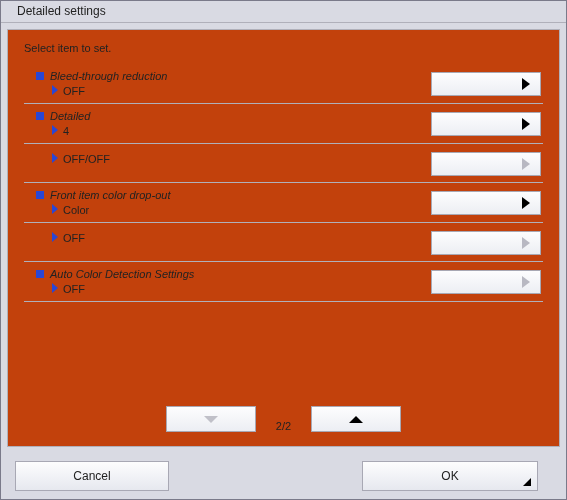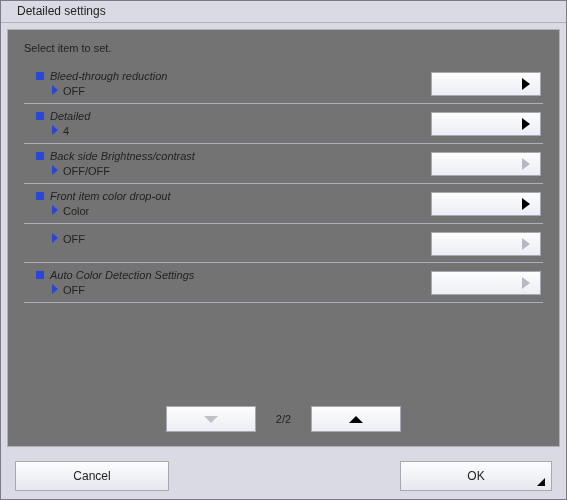--- a/index.html
+++ b/index.html
@@ -20,21 +20,21 @@
     height: 22px;
     padding: 3px 16px;
     font-size: 12px;
     color: #222;
     background: #d9dae3;
     border-bottom: 1px solid #b0b0ba;
   }
   .content-outer {
     margin: 6px;
     border: 1px solid #b0b0ba;
-    background: #737373;
+    background: #c2410c;
     flex: 1;
     display: flex; flex-direction: column;
     padding: 12px 16px 10px 16px;
   }
   .instruction {
     color: #222;
     margin-bottom: 10px;
   }
   .items {
     flex: none;
@@ -89,21 +89,21 @@
     width: 0; height: 0;
     border-top: 6px solid transparent;
     border-bottom: 6px solid transparent;
     border-left: 8px solid #000;
   }
   .arrow-right.dim {
     border-left-color: #b8b8c2;
   }
   .spacer { flex: 1; }
   .pager {
-    display: flex; align-items: center; justify-content: center;
+    display: flex; align-items: flex-end; justify-content: center;
     gap: 20px;
     margin-top: 26px;
     margin-bottom: 4px;
   }
   .pager-btn {
     width: 90px; height: 26px;
     background: linear-gradient(#fdfdfe,#eceef3);
     border: 1px solid #a8a8b4;
     display: flex; align-items: center; justify-content: center;
     cursor: pointer;
@@ -131,21 +131,21 @@
     height: 30px;
     background: linear-gradient(#fdfdfe,#e6e8ef);
     border: 1px solid #a8a8b4;
     display: flex; align-items: center; justify-content: center;
     font-size: 12px;
     color: #222;
     cursor: pointer;
     position: relative;
   }
   .cancel-btn { width: 154px; margin-left: 8px; }
-  .ok-btn { width: 152px; margin-right: 8px; }
+  .ok-btn { width: 176px; margin-right: 22px; }
   .ok-corner {
     position: absolute; right: 6px; bottom: 4px;
     width: 10px; height: 10px;
   }
   .ok-corner::before {
     content: "";
     position: absolute; right: 0; bottom: 0;
     width: 0; height: 0;
     border-left: 8px solid transparent;
     border-bottom: 8px solid #000;
@@ -188,24 +188,20 @@
               <span class="tri-icon"></span>
               <span>4</span>
             </div>
           </div>
           <div class="item-btn">
             <span class="arrow-right"></span>
           </div>
         </div>
         <div class="item">
           <div class="item-left">
-            <div class="item-head">
-              <span class="sq-icon"></span>
-              <span>Back side Brightness/contrast</span>
-            </div>
             <div class="item-value-row">
               <span class="tri-icon"></span>
               <span>OFF/OFF</span>
             </div>
           </div>
           <div class="item-btn disabled">
             <span class="arrow-right dim"></span>
           </div>
         </div>
         <div class="item">

